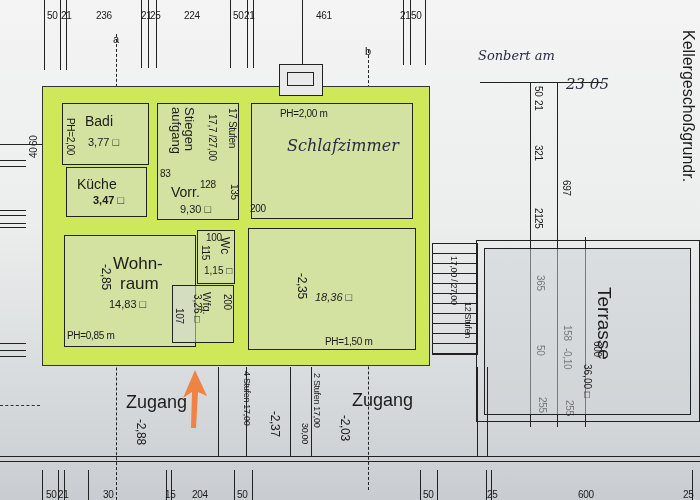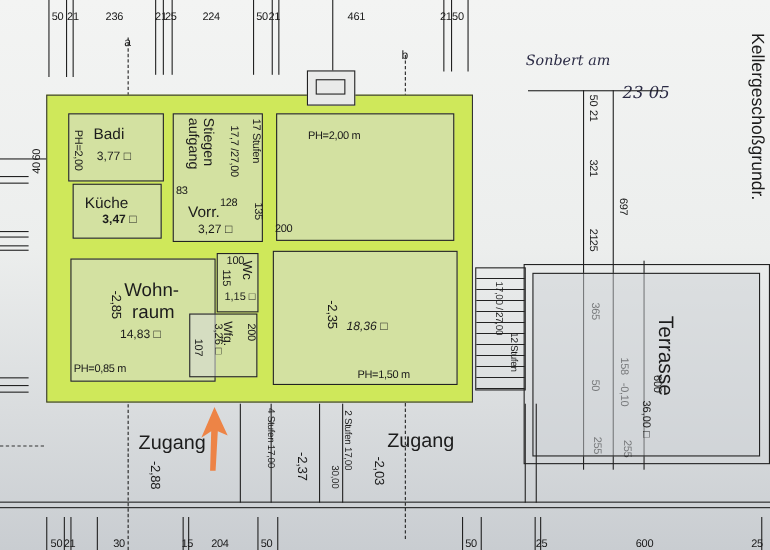--- a/index.html
+++ b/index.html
@@ -112,24 +112,25 @@
   <span class="label" style="left:10px;top:8px;">Küche</span>
   <span class="area" style="left:26px;top:26px;font-weight:bold;">3,47 □</span>
 </div>
 <div class="room" style="left:157px;top:103px;width:80px;height:115px;">
   <span class="label rot" style="left:38px;top:3px;font-size:13px;line-height:13px;white-space:normal;width:60px;">Stiegen aufgang</span>
   <span class="dim rot" style="left:80px;top:4px;">17 Stufen</span>
   <span class="dim rot" style="left:60px;top:10px;">17,7 /27,00</span>
   <span class="dim" style="left:2px;top:64px;">83</span>
   <span class="dim" style="left:42px;top:75px;">128</span>
   <span class="label" style="left:13px;top:80px;">Vorr.</span>
-  <span class="area" style="left:22px;top:99px;">3,27 □</span>
+  <span class="area" style="left:22px;top:99px;">9,30 □</span>
 </div>
 <div class="room" style="left:251px;top:103px;width:160px;height:114px;">
-  <span class="dim" style="left:28px;top:14px;">PH=2,00 m</span>
+  <span class="hand" style="left:35px;top:32px;font-size:16px;">Schlafzimmer</span>
+  <span class="dim" style="left:28px;top:4px;">PH=2,00 m</span>
   <span class="dim" style="left:-2px;top:99px;">200</span>
   <span class="dim rot" style="left:-12px;top:80px;">135</span>
 </div>
 <div class="room" style="left:64px;top:235px;width:130px;height:110px;">
   <span class="label big" style="left:48px;top:18px;">Wohn-</span>
   <span class="label big" style="left:55px;top:38px;">raum</span>
   <span class="area" style="left:44px;top:62px;">14,83 □</span>
   <span class="dim rot" style="left:48px;top:28px;font-size:12px;">-2,85</span>
   <span class="dim" style="left:2px;top:94px;">PH=0,85 m</span>
 </div>

